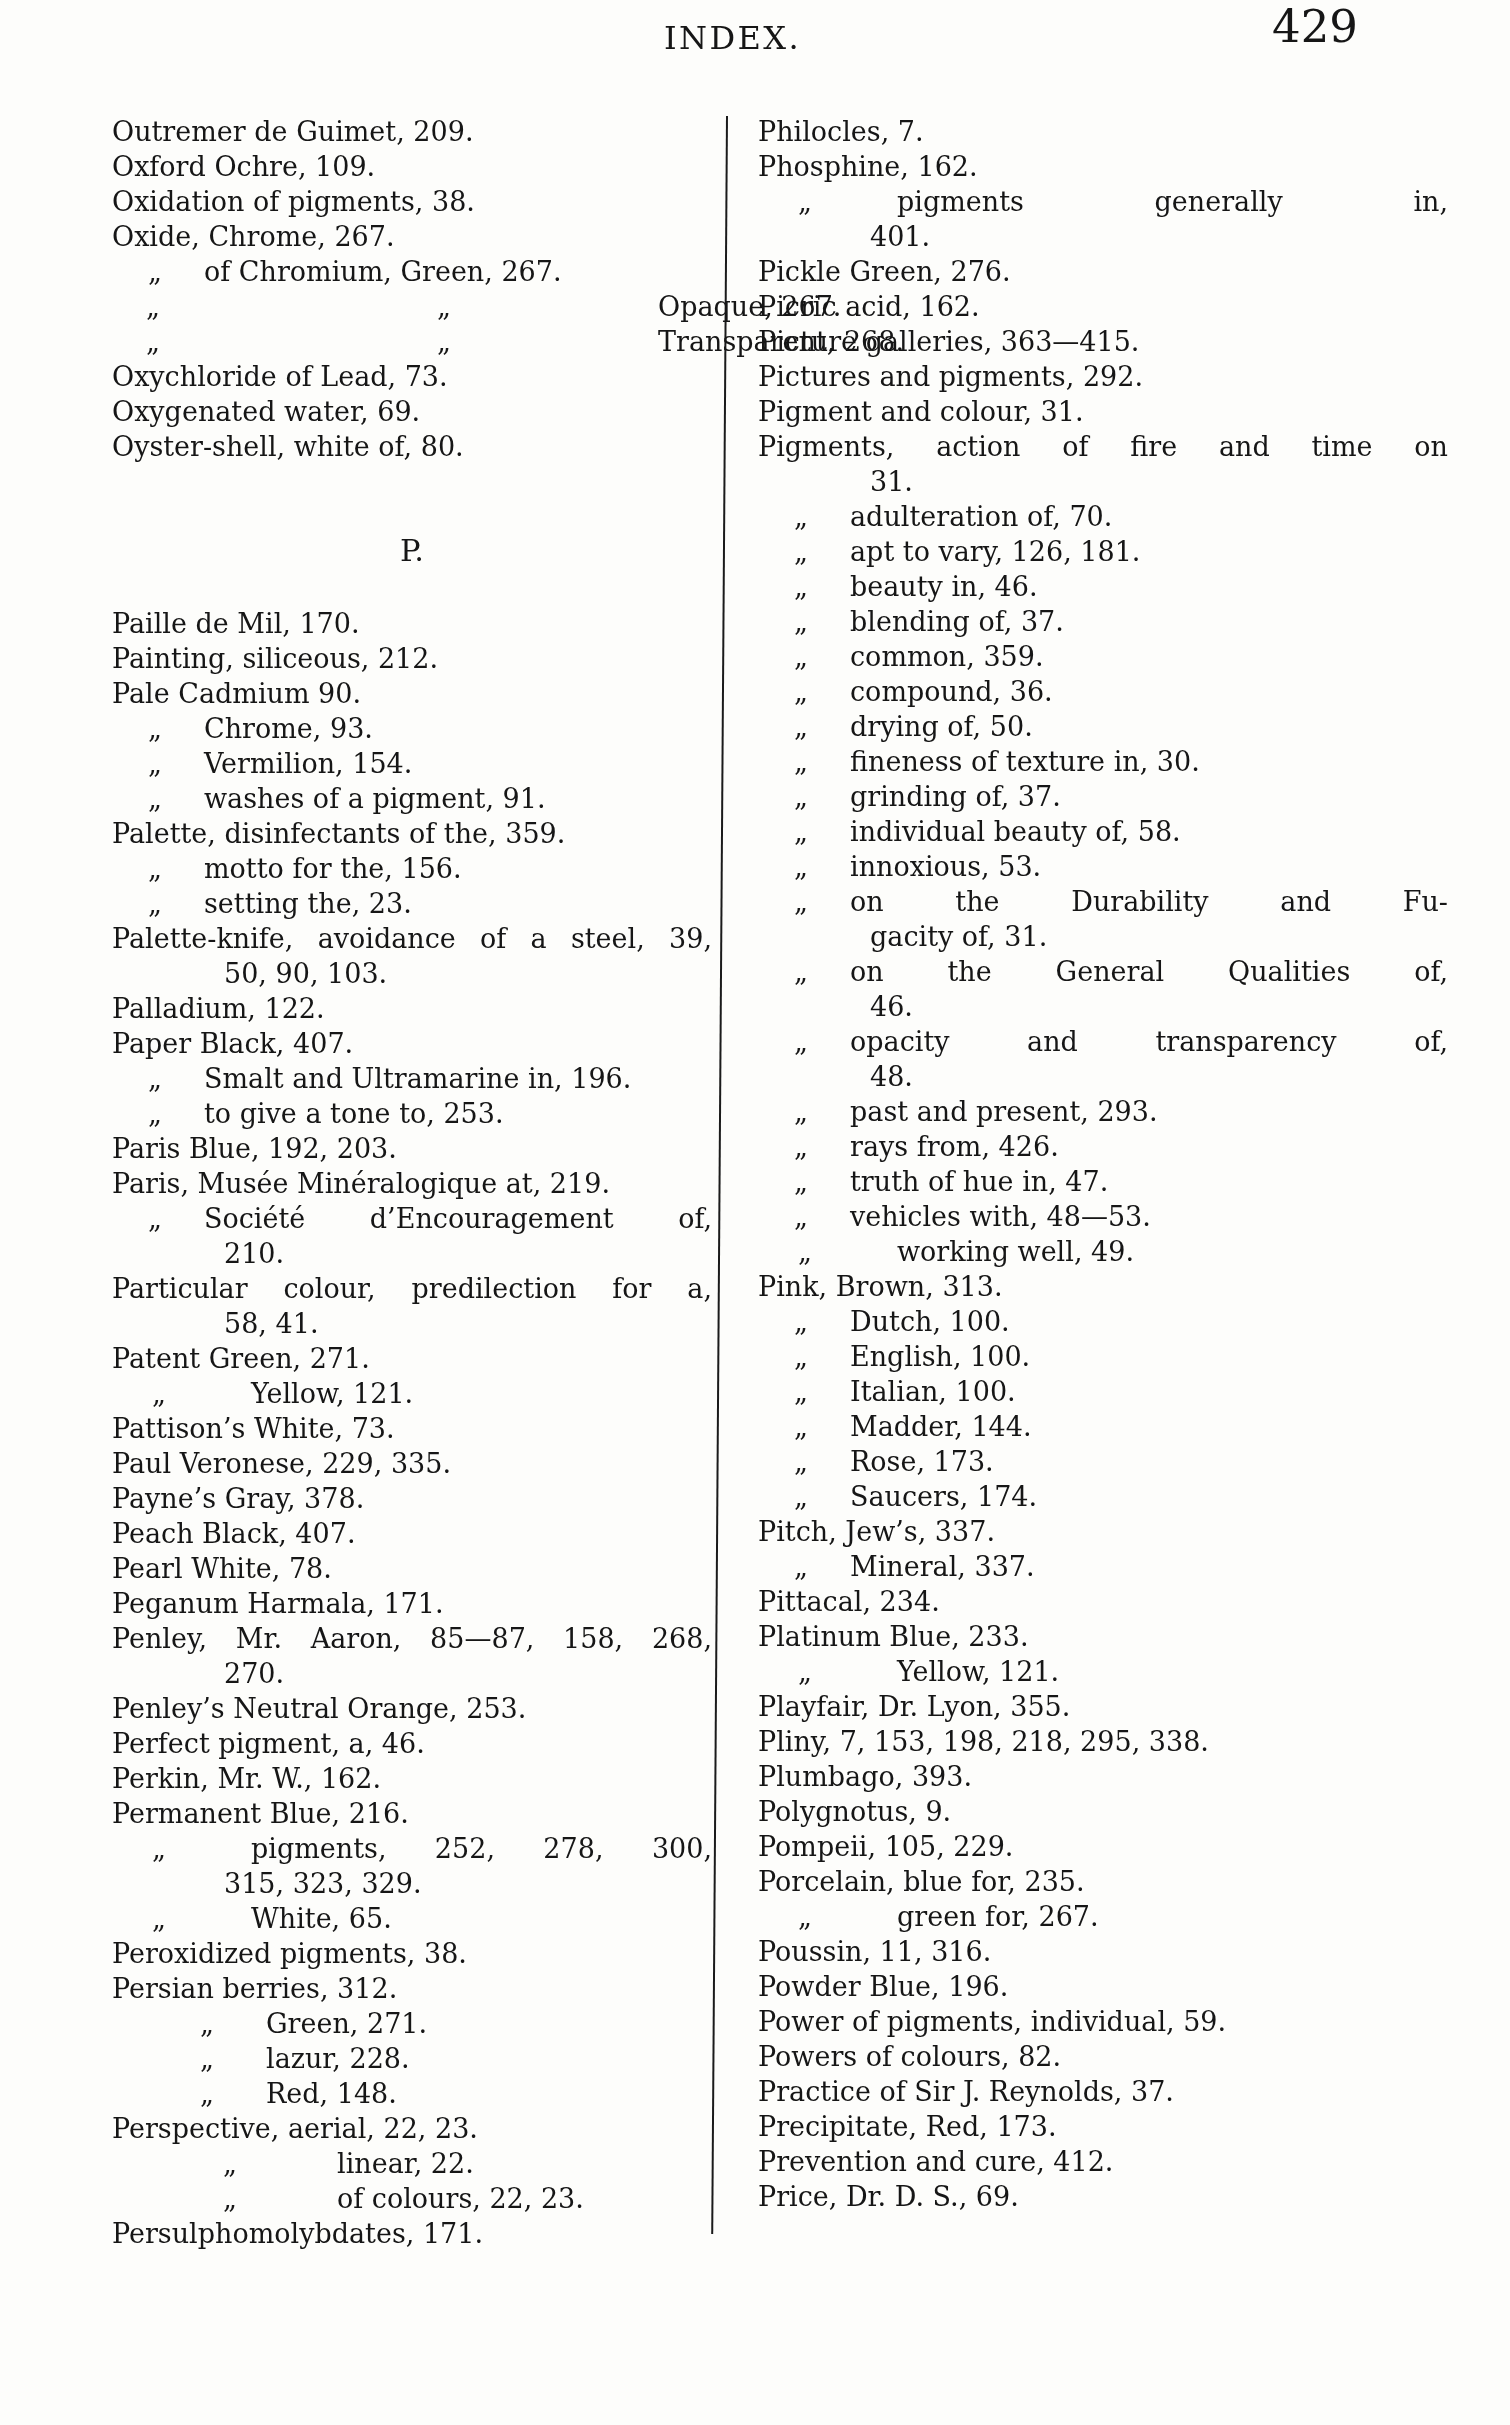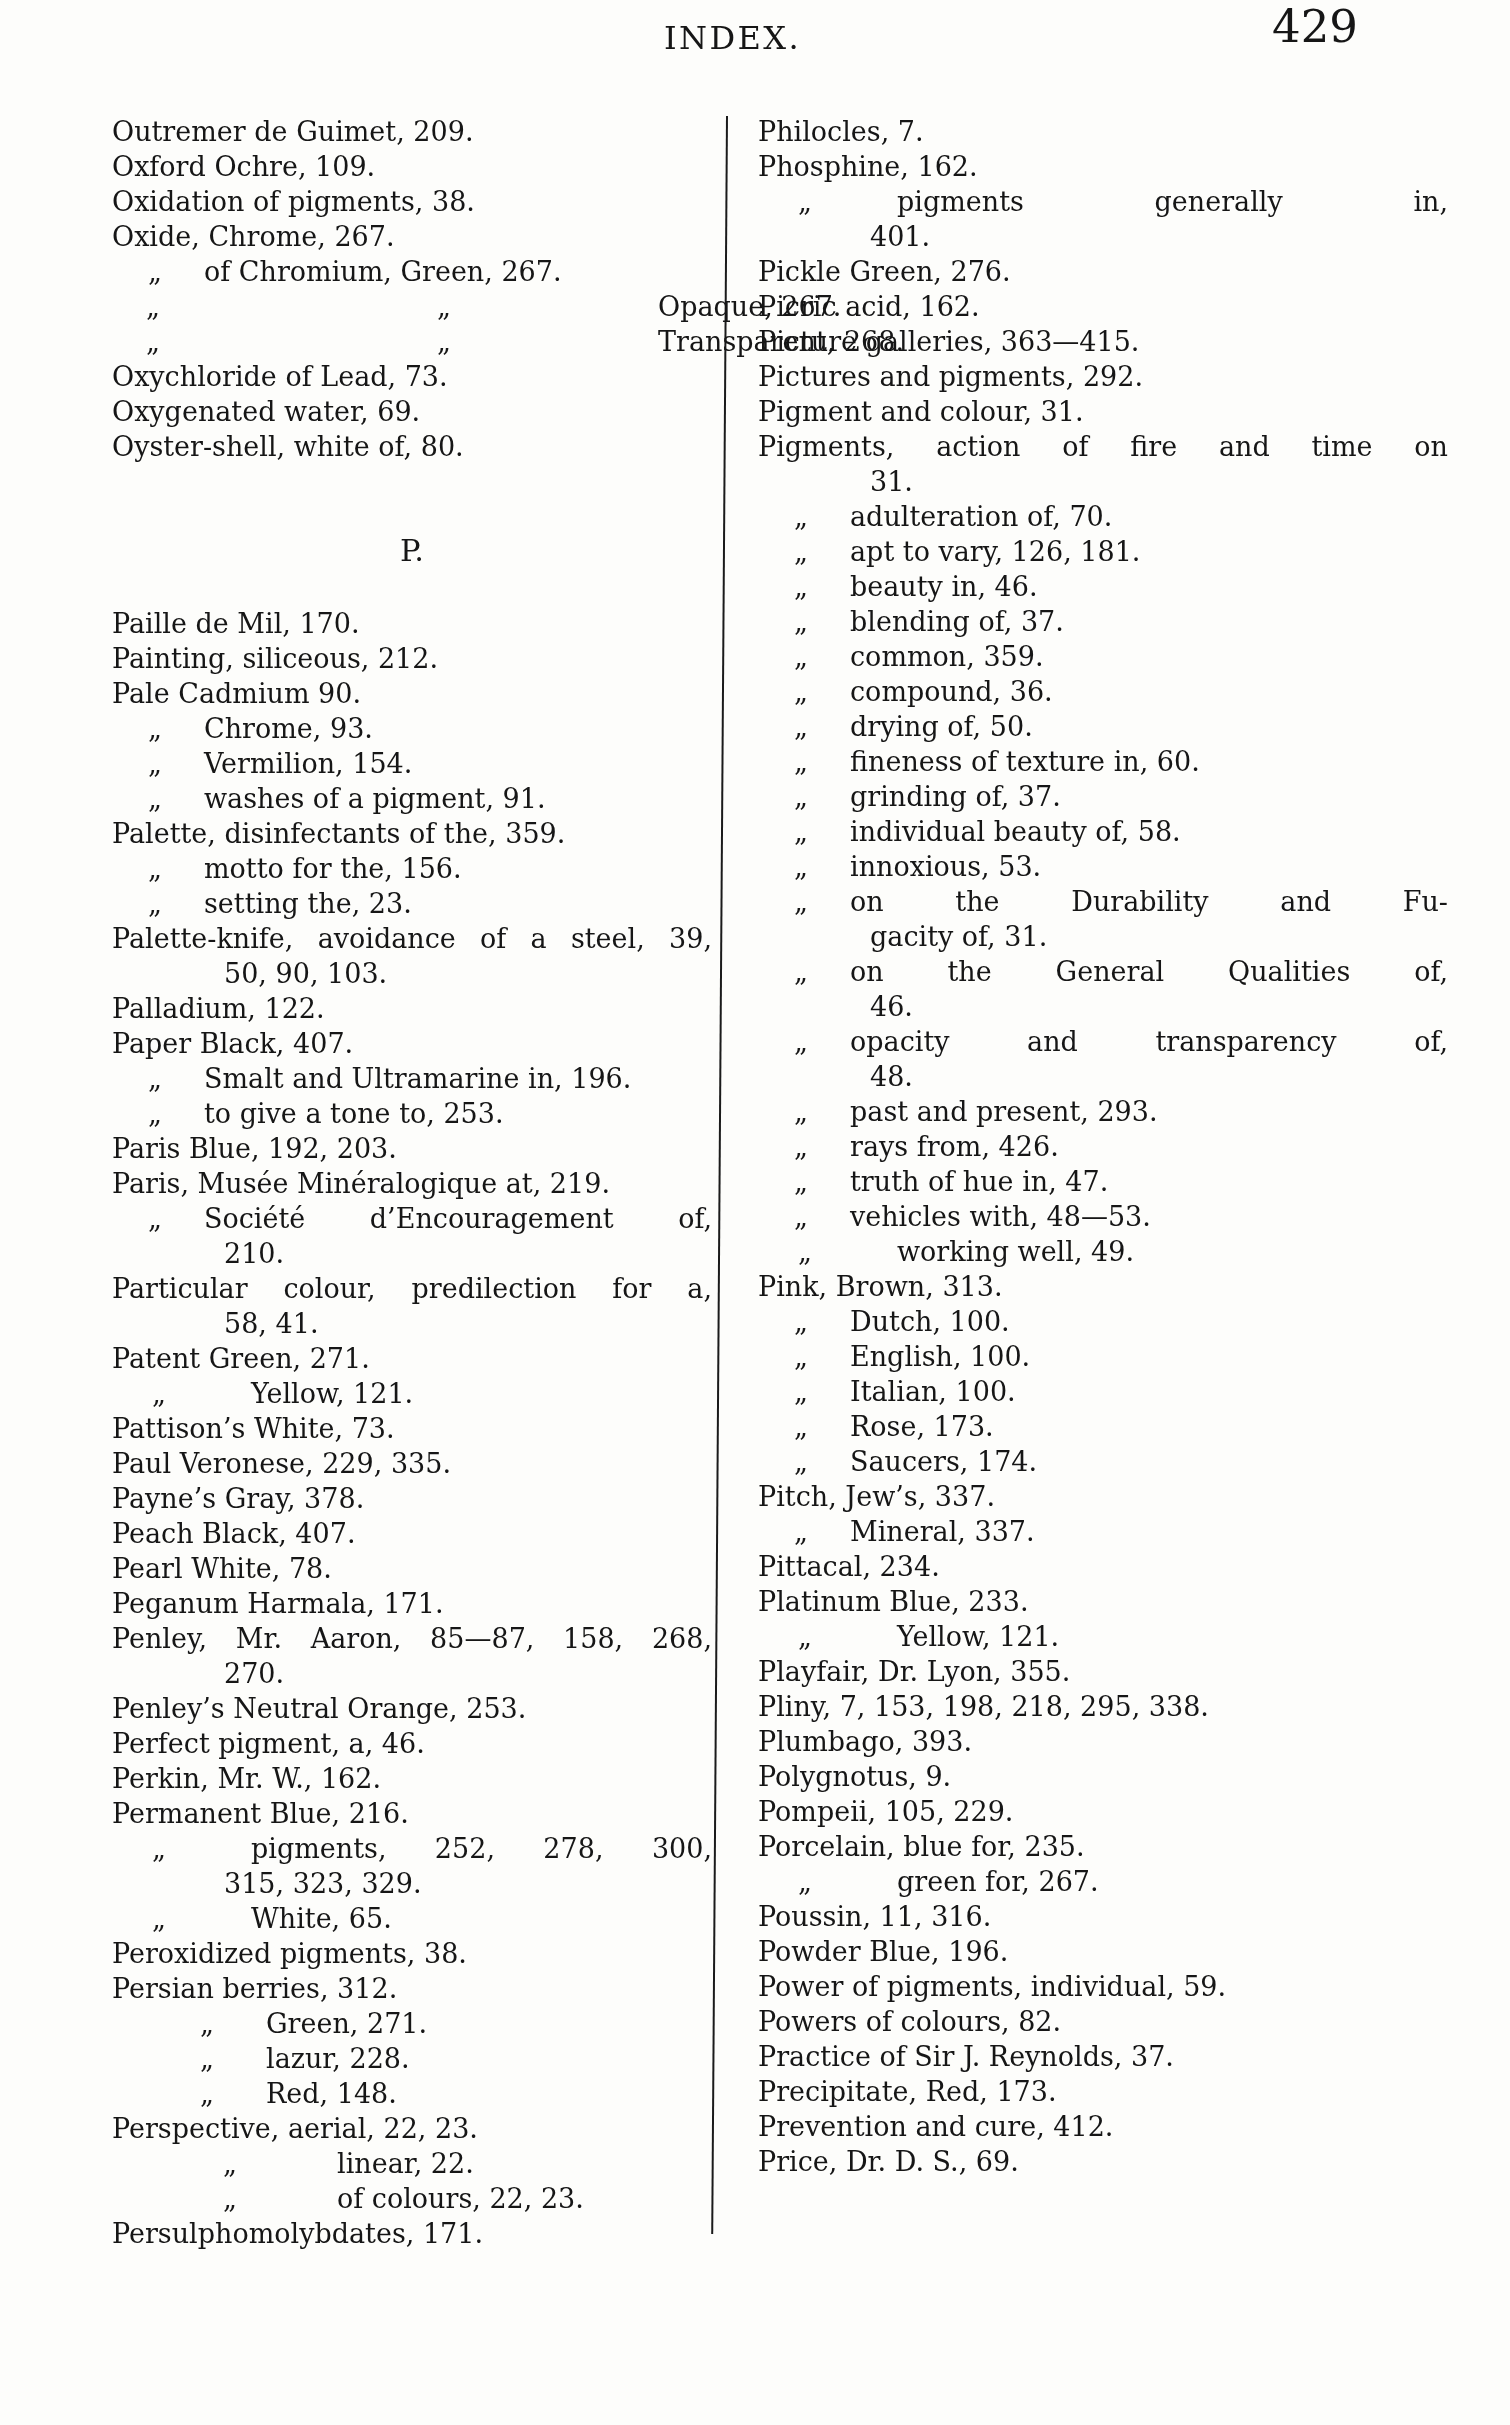--- a/index.html
+++ b/index.html
@@ -140,39 +140,40 @@
       <div class="ln e"><span>Pigment and colour, 31.</span></div>
       <div class="ln e j"><span>Pigments, action of fire and time on</span></div>
       <div class="ln w"><span>31.</span></div>
       <div class="ln d1"><span class="ditto">„</span><span>adulteration of, 70.</span></div>
       <div class="ln d1"><span class="ditto">„</span><span>apt to vary, 126, 181.</span></div>
       <div class="ln d1"><span class="ditto">„</span><span>beauty in, 46.</span></div>
       <div class="ln d1"><span class="ditto">„</span><span>blending of, 37.</span></div>
       <div class="ln d1"><span class="ditto">„</span><span>common, 359.</span></div>
       <div class="ln d1"><span class="ditto">„</span><span>compound, 36.</span></div>
       <div class="ln d1"><span class="ditto">„</span><span>drying of, 50.</span></div>
-      <div class="ln d1"><span class="ditto">„</span><span>fineness of texture in, 60.</span></div>
+      <div class="ln d1"><span class="ditto">„</span><span>fineness of texture in, 30.</span></div>
       <div class="ln d1"><span class="ditto">„</span><span>grinding of, 37.</span></div>
       <div class="ln d1"><span class="ditto">„</span><span>individual beauty of, 58.</span></div>
       <div class="ln d1"><span class="ditto">„</span><span>innoxious, 53.</span></div>
       <div class="ln d1 j"><span class="ditto">„</span><span>on the Durability and Fu-</span></div>
       <div class="ln w"><span>gacity of, 31.</span></div>
       <div class="ln d1 j"><span class="ditto">„</span><span>on the General Qualities of,</span></div>
       <div class="ln w"><span>46.</span></div>
       <div class="ln d1 j"><span class="ditto">„</span><span>opacity and transparency of,</span></div>
       <div class="ln w"><span>48.</span></div>
       <div class="ln d1"><span class="ditto">„</span><span>past and present, 293.</span></div>
       <div class="ln d1"><span class="ditto">„</span><span>rays from, 426.</span></div>
       <div class="ln d1"><span class="ditto">„</span><span>truth of hue in, 47.</span></div>
       <div class="ln d1"><span class="ditto">„</span><span>vehicles with, 48—53.</span></div>
       <div class="ln d1m"><span class="ditto">„</span><span>working well, 49.</span></div>
       <div class="ln e"><span>Pink, Brown, 313.</span></div>
       <div class="ln d1"><span class="ditto">„</span><span>Dutch, 100.</span></div>
       <div class="ln d1"><span class="ditto">„</span><span>English, 100.</span></div>
       <div class="ln d1"><span class="ditto">„</span><span>Italian, 100.</span></div>
+      <div class="ln d1"><span class="ditto">„</span><span>Madder, 144.</span></div>
       <div class="ln d1"><span class="ditto">„</span><span>Rose, 173.</span></div>
       <div class="ln d1"><span class="ditto">„</span><span>Saucers, 174.</span></div>
       <div class="ln e"><span>Pitch, Jew’s, 337.</span></div>
       <div class="ln d1"><span class="ditto">„</span><span>Mineral, 337.</span></div>
       <div class="ln e"><span>Pittacal, 234.</span></div>
       <div class="ln e"><span>Platinum Blue, 233.</span></div>
       <div class="ln d1m"><span class="ditto">„</span><span>Yellow, 121.</span></div>
       <div class="ln e"><span>Playfair, Dr. Lyon, 355.</span></div>
       <div class="ln e"><span>Pliny, 7, 153, 198, 218, 295, 338.</span></div>
       <div class="ln e"><span>Plumbago, 393.</span></div>

